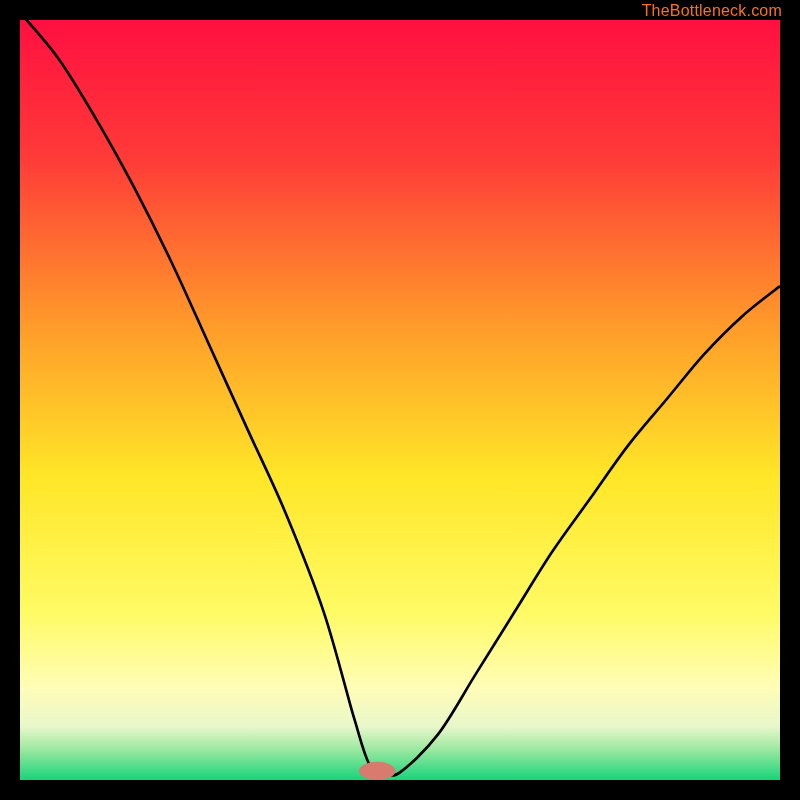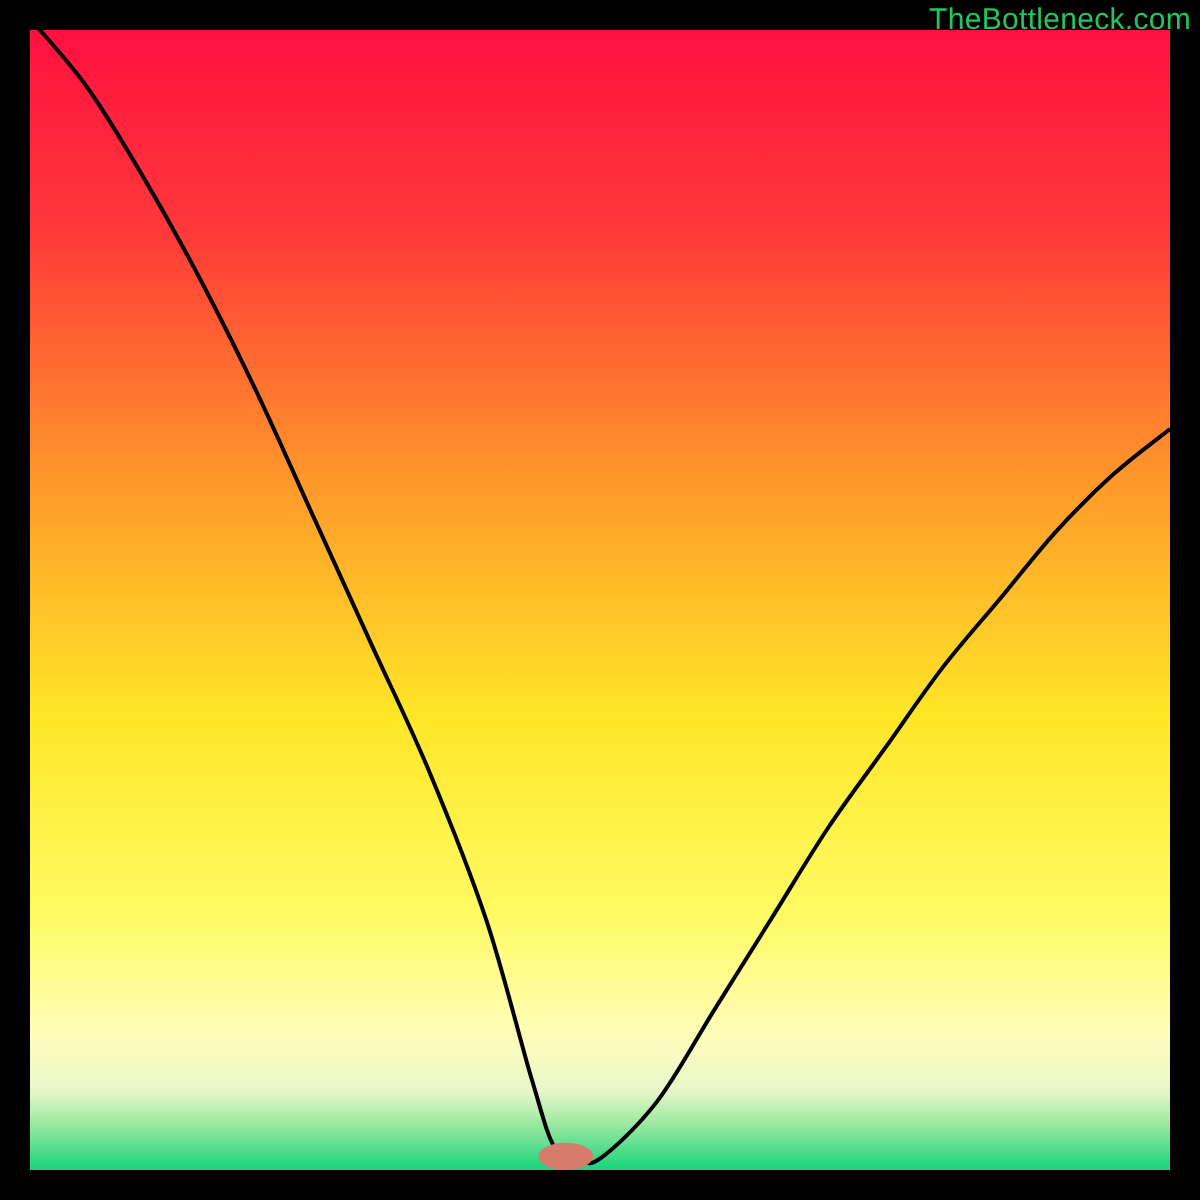--- a/index.html
+++ b/index.html
@@ -21,23 +21,23 @@
     position: absolute;
     left: 20px;
     top: 20px;
     width: 760px;
     height: 760px;
     overflow: hidden;
   }
   .watermark {
     position: absolute;
     top: 2px;
-    right: 6px;
-    color: #22c55e;
-    font-size: 20px;
+    right: 18px;
+    color: #f97316;
+    font-size: 16px;
     font-weight: 500;
     letter-spacing: 0.2px;
     pointer-events: none;
   }
   svg {
     display: block;
     width: 760px;
     height: 760px;
   }
 </style>

